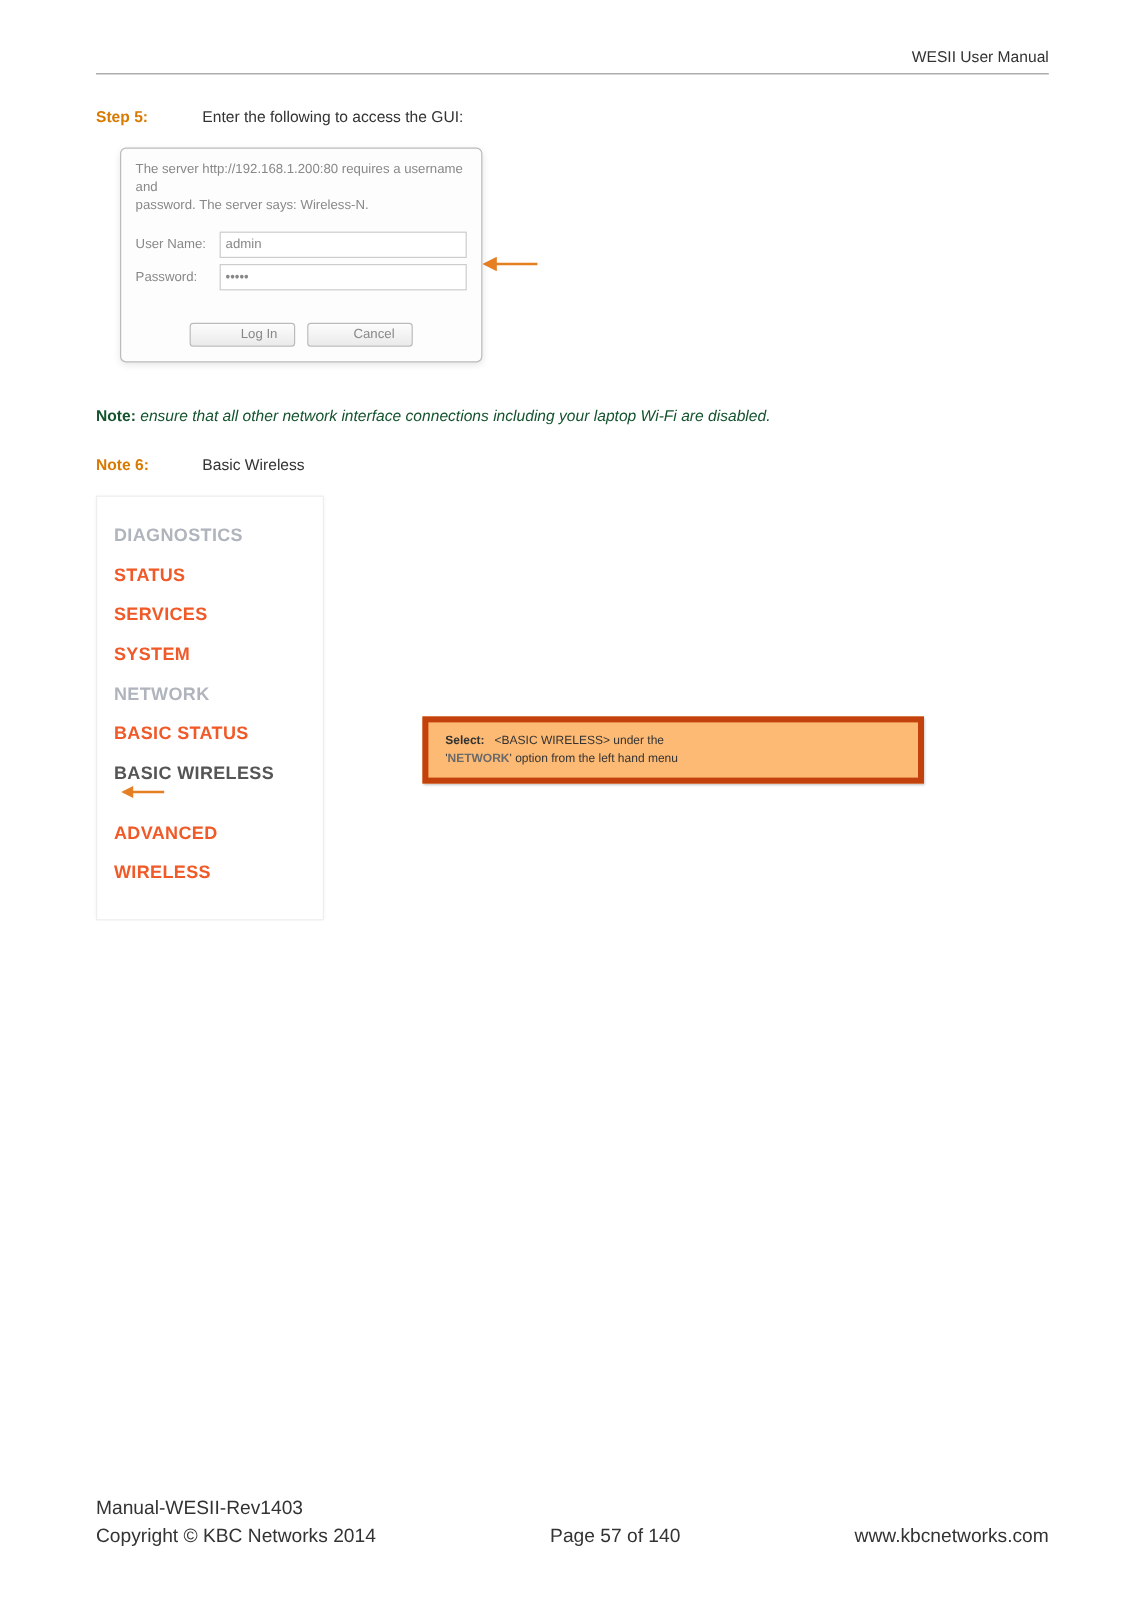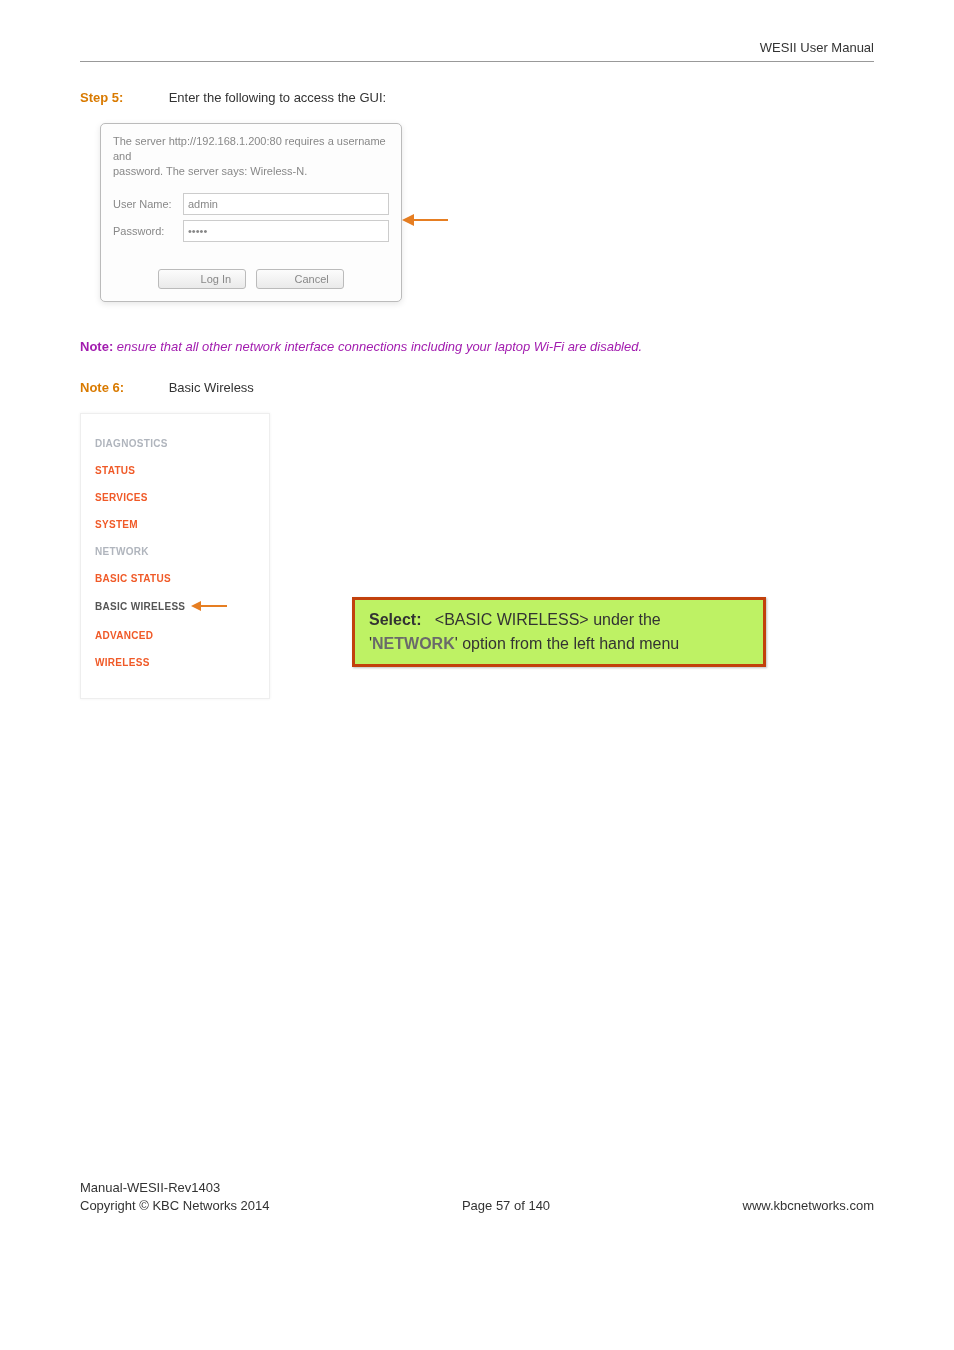--- a/index.html
+++ b/index.html
@@ -125,21 +125,21 @@
     border: 1px solid #444;
     padding: 10px 18px;
     font-size: 14px;
     line-height: 1.5;
     box-shadow: 1px 1px 2px rgba(0,0,0,0.25);
     background: #fff;
     margin-top: 16px;
   }
   .cred-box strong { font-weight: bold; }
   .note-block {
-    color: #a21caf;
+    color: #14532d;
     font-style: italic;
     margin: 0 0 24px 0;
     line-height: 1.4;
     font-size: 13px;
   }
   .note-block .note-label {
     font-weight: bold;
     font-style: normal;
   }
   
@@ -150,51 +150,51 @@
   }
   .sidebar {
     width: 190px;
     border: 1px solid #eee;
     background: #fff;
     padding: 16px 10px 22px 14px;
     box-sizing: border-box;
     box-shadow: 0 0 3px rgba(0,0,0,0.06);
   }
   .nav-item {
-    font-size: 10px;
+    font-size: 15px;
     font-weight: bold;
     letter-spacing: 0.3px;
     padding: 8px 0;
     font-family: Arial, sans-serif;
   }
   .nav-gray   { color: #b0b5bd; }
   .nav-orange { color: #f05a28; }
   .nav-bold   { color: #555; }
   .sidebar-arrow {
     display: inline-block;
     vertical-align: middle;
   }
   .callout-right {
     margin-top: 184px;
     margin-left: 82px;
     width: 380px;
-    border: 3px solid #c2410c;
+    border: 5px solid #c2410c;
     padding: 8px 14px;
-    font-size: 16px;
+    font-size: 10px;
     line-height: 1.5;
     box-shadow: 1px 1px 2px rgba(0,0,0,0.25);
-    background: #bef264;
+    background: #fdba74;
     position: relative;
   }
   .callout-right .gray-strong { color: #6a6a6a; font-weight: bold; }
   .footer {
     margin-top: 480px;
     display: flex;
     justify-content: space-between;
-    font-size: 13px;
+    font-size: 16px;
     color: #333;
   }
   .footer .col { line-height: 1.4; }
 </style>
 </head>
 <body>
 
 <div class="page">
 
   <div class="header">

